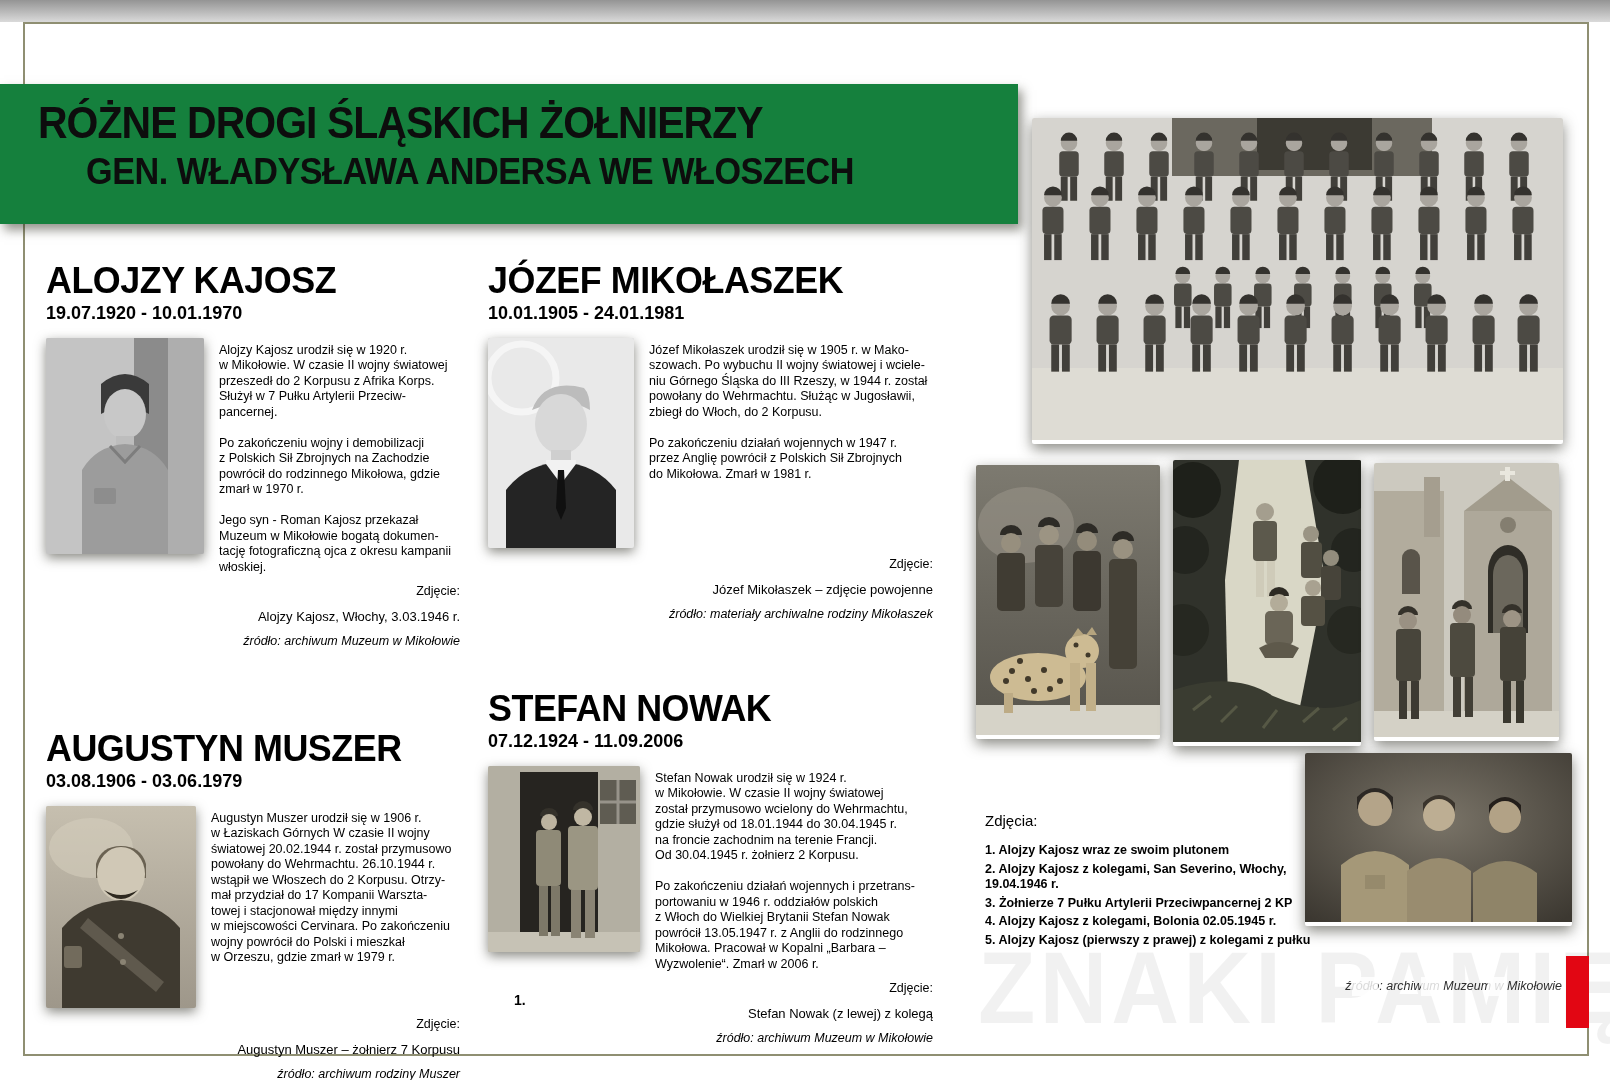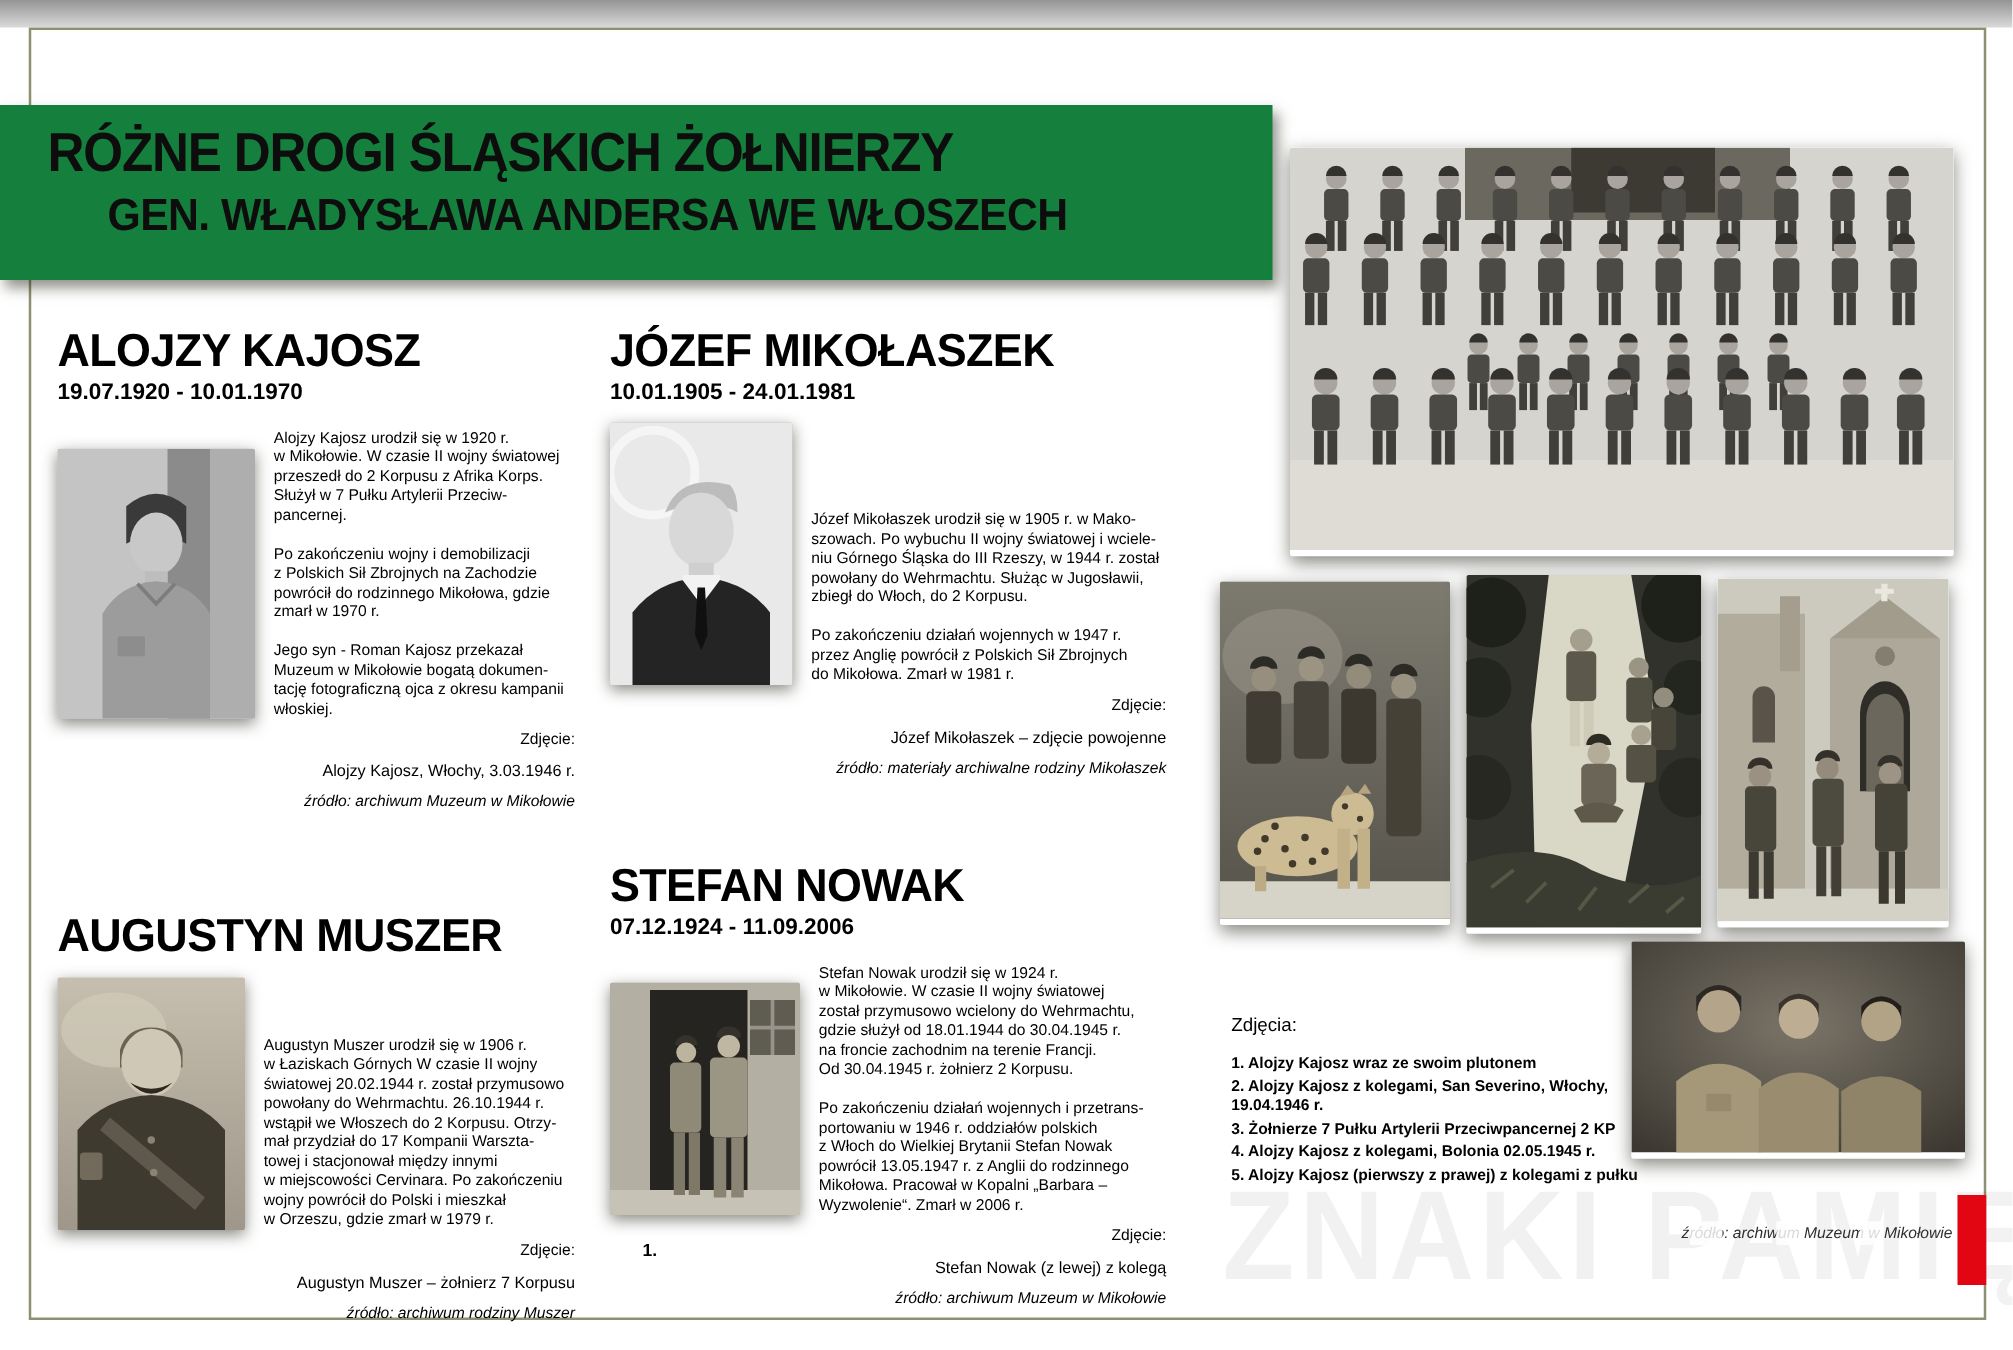--- a/index.html
+++ b/index.html
@@ -21,21 +21,21 @@
     line-height:1.05;transform:scaleX(.95);transform-origin:left;color:#0d0d0d;white-space:nowrap}
   
   .bio{position:absolute}
   #sec-kajosz{left:46px;top:262px;width:414px}
   #sec-mikolaszek{left:488px;top:262px;width:445px}
   #sec-muszer{left:46px;top:730px;width:414px}
   #sec-nowak{left:488px;top:690px;width:445px}
   .bio-name{font-size:37px;font-weight:bold;letter-spacing:-.5px;margin:0;line-height:1.02;
     transform:scaleX(.97);transform-origin:left;white-space:nowrap;color:#000}
   .bio-dates{font-size:18px;font-weight:bold;margin-top:3px}
-  .bio-row{display:flex;align-items:flex-end;margin-top:14px}
+  .bio-row{display:flex;align-items:flex-start;margin-top:14px}
   .photo{flex:none;box-shadow:0 4px 12px rgba(40,40,30,.55);border-radius:2px;overflow:hidden;background:#ccc}
   .photo svg{display:block}
   .bio-text{margin-left:15px;font-size:12.5px;line-height:15.5px;white-space:pre-line;
     padding-top:5px;color:#000}
   #sec-kajosz .bio-text,#sec-muszer .bio-text{width:260px}
   #sec-mikolaszek .bio-text,#sec-nowak .bio-text{width:315px}
   .cap-block{text-align:right;margin-top:9px}
   .cap-label{font-size:12.5px}
   .cap-title{font-size:13px;font-weight:normal;margin-top:11px}
   .cap-source{font-size:12.5px;font-style:italic;margin-top:10px}
@@ -144,20 +144,21 @@
   </div>
   <div class="cap-block">
     <div class="cap-label">Zdjęcie:</div>
     <div class="cap-title">Józef Mikołaszek – zdjęcie powojenne</div>
     <div class="cap-source">źródło: materiały archiwalne rodziny Mikołaszek</div>
   </div>
 </section>
 
 <section class="bio" id="sec-muszer">
   <h2 class="bio-name">AUGUSTYN MUSZER</h2>
+  <div class="bio-dates">03.08.1906 - 03.06.1979</div>
   <div class="bio-row">
     <div class="photo">
       <svg width="150" height="202" viewBox="0 0 150 202" xmlns="http://www.w3.org/2000/svg">
         <defs>
           <linearGradient id="mbg" x1="0" y1="0" x2="0" y2="1">
             <stop offset="0" stop-color="#c6bfaf"></stop>
               <stop offset="1" stop-color="#9e978a"></stop>
           </linearGradient>
         </defs>
         <rect width="150" height="202" fill="url(#mbg)"></rect>

